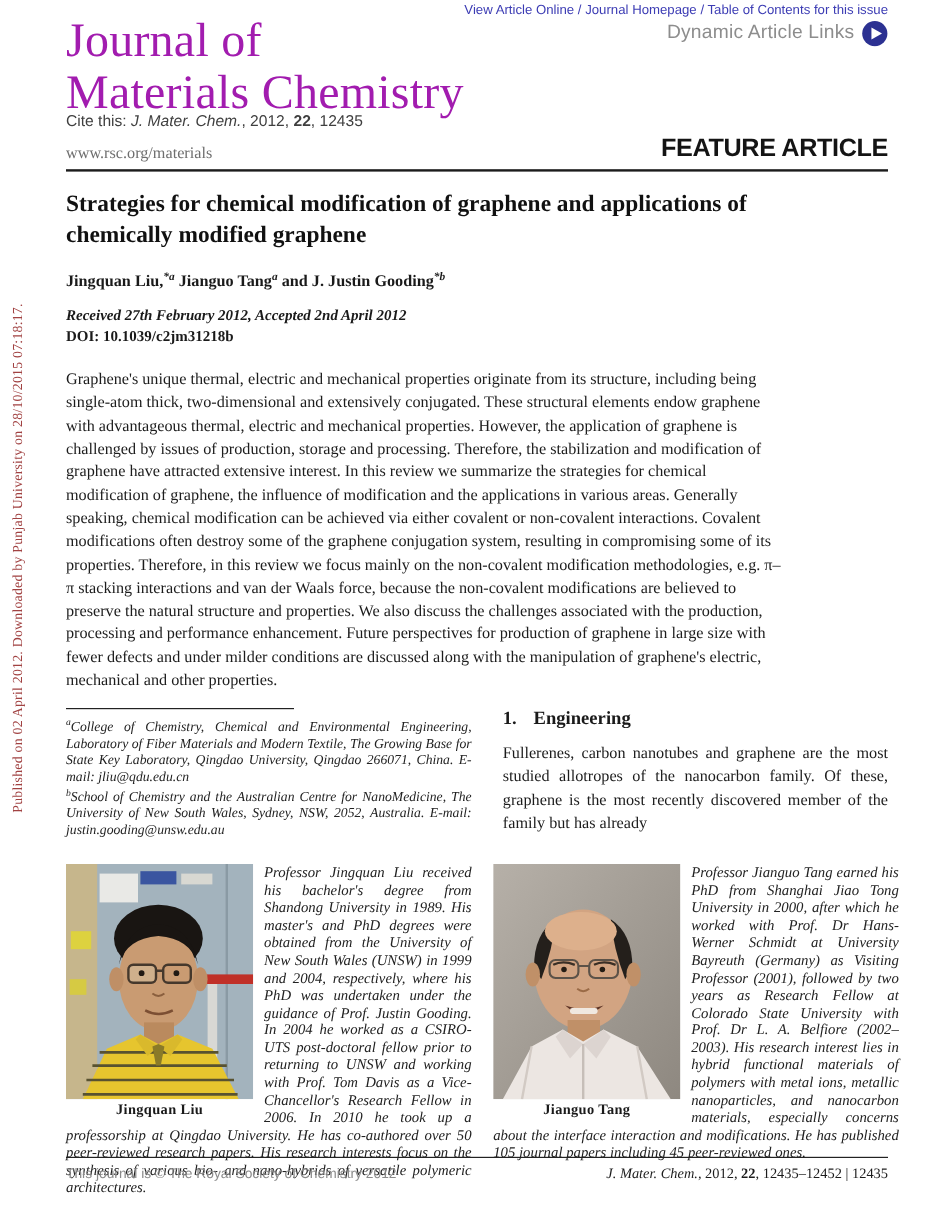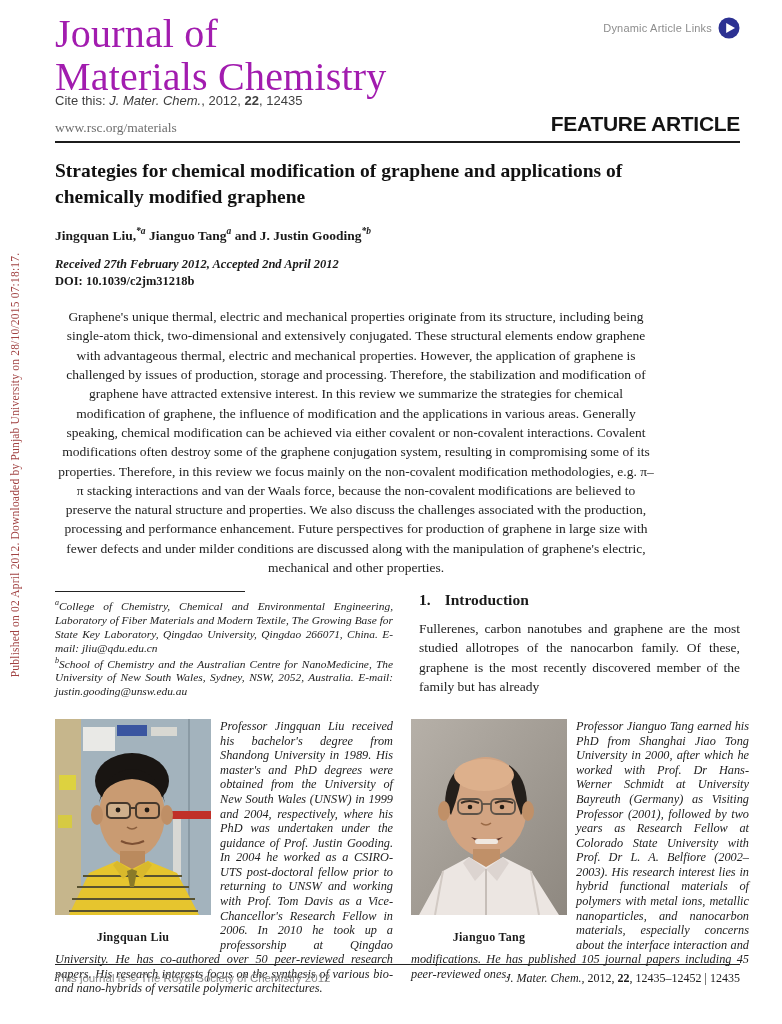--- a/index.html
+++ b/index.html
@@ -42,21 +42,21 @@
   .top-links {
     position: absolute; right: 0; top: 3px;
     font-family: "Liberation Sans", sans-serif;
     font-size: 11px; color: #3c3cb4;
   }
   .top-links .lnk { cursor: pointer; }
   .dynamic-row {
     position: absolute; right: 0; top: 17px;
     display: flex; align-items: center; gap: 6px;
     font-family: "Liberation Sans", sans-serif;
-    font-size: 11px; color: #8d8d8d; letter-spacing: 0.2px;
+    font-size: 16px; color: #8d8d8d; letter-spacing: 0.2px;
   }
   .cite-line {
     position: absolute; left: 0; bottom: 4px;
     font-family: "Liberation Sans", sans-serif;
     font-size: 13px; color: #3f3f3f;
   }
   .cite-line .it { font-style: italic; }
   .cite-line .bd { font-weight: bold; }
   
   .banner-row {
@@ -83,21 +83,20 @@
   .authors { margin-top: 15px; font-size: 13.5px; font-weight: bold; }
   .authors sup { font-size: 9.5px; font-style: italic; }
   .received { margin-top: 14px; font-size: 12.5px; font-weight: bold; font-style: italic; }
   .doi { margin-top: 2px; font-size: 12.5px; font-weight: bold; }
   
   .abstract {
     margin-top: 18px;
     width: 602px;
     font-size: 13.5px; line-height: 1.43;
     color: #1c1c1c;
-    text-align: center;
   }
   
   .cols { display: flex; gap: 26px; margin-top: 14px; }
   .col-l { flex: 0 0 338px; }
   .col-r { flex: 1; }
   .fn-rule { width: 190px; border-top: 1.2px solid #222; margin-bottom: 6px; }
   .footnote {
     font-size: 11.4px; font-style: italic; line-height: 1.22;
     text-align: justify; color: #222;
   }
@@ -108,21 +107,21 @@
     margin-top: 10px; font-size: 13.5px; line-height: 1.42;
     text-align: justify; color: #1c1c1c;
   }
   
   .bios { display: flex; gap: 18px; margin-top: 20px; }
   .bio { flex: 0 0 338px; }
   .bio-photo-wrap { float: left; width: 156px; margin-right: 9px; }
   .bio-photo { display: block; width: 156px; height: 196px; }
   .bio-caption {
     text-align: center; font-size: 12px; font-weight: bold;
-    margin-top: 15px; margin-bottom: 4px; letter-spacing: 0.3px;
+    margin-top: 1px; margin-bottom: 4px; letter-spacing: 0.3px;
   }
   .bio-text {
     font-size: 12.3px; font-style: italic; line-height: 1.185;
     text-align: justify; color: #222;
   }
   
   .footer {
     position: absolute; left: 55px; right: 42px; top: 964px;
     border-top: 1.2px solid #222;
     padding-top: 6px;
@@ -143,20 +142,23 @@
 
   <div class="stamp">Published on 02 April 2012. Downloaded by Punjab University on 28/10/2015 07:18:17.</div>
 
   <div class="content">
 
     <div class="header">
       <div class="journal-title">
         <div>Journal of</div>
         <div>Materials Chemistry</div>
       </div>
+      <div class="top-links">
+        <span class="lnk">View Article Online</span><span> / </span><span class="lnk">Journal Homepage</span><span> / </span><span class="lnk">Table of Contents for this issue</span>
+      </div>
       <div class="dynamic-row">
         <span>Dynamic Article Links</span>
         <svg width="22" height="22" viewBox="0 0 22 22">
           <circle cx="11" cy="11" r="10.5" fill="#2c3192"></circle>
           <polygon points="8.2,6 17,11 8.2,16" fill="#ffffff"></polygon>
         </svg>
       </div>
       <div class="cite-line">
         <span>Cite this: </span><span class="it">J. Mater. Chem.</span><span>, 2012, </span><span class="bd">22</span><span>, 12435</span>
       </div>
@@ -179,21 +181,21 @@
     <p class="abstract">Graphene's unique thermal, electric and mechanical properties originate from its structure, including being single-atom thick, two-dimensional and extensively conjugated. These structural elements endow graphene with advantageous thermal, electric and mechanical properties. However, the application of graphene is challenged by issues of production, storage and processing. Therefore, the stabilization and modification of graphene have attracted extensive interest. In this review we summarize the strategies for chemical modification of graphene, the influence of modification and the applications in various areas. Generally speaking, chemical modification can be achieved via either covalent or non-covalent interactions. Covalent modifications often destroy some of the graphene conjugation system, resulting in compromising some of its properties. Therefore, in this review we focus mainly on the non-covalent modification methodologies, e.g. π–π stacking interactions and van der Waals force, because the non-covalent modifications are believed to preserve the natural structure and properties. We also discuss the challenges associated with the production, processing and performance enhancement. Future perspectives for production of graphene in large size with fewer defects and under milder conditions are discussed along with the manipulation of graphene's electric, mechanical and other properties.</p>
 
     <div class="cols">
       <div class="col-l">
         <div class="fn-rule"></div>
         <p class="footnote"><sup>a</sup><span>College of Chemistry, Chemical and Environmental Engineering, Laboratory of Fiber Materials and Modern Textile, The Growing Base for State Key Laboratory, Qingdao University, Qingdao 266071, China. E-mail: jliu@qdu.edu.cn</span></p>
         <p class="footnote"><sup>b</sup><span>School of Chemistry and the Australian Centre for NanoMedicine, The University of New South Wales, Sydney, NSW, 2052, Australia. E-mail: justin.gooding@unsw.edu.au</span></p>
       </div>
       <div class="col-r">
         <div class="intro-head">
-          <span class="num">1.</span><span>Introduction</span>
+          <span class="num">1.</span><span>Engineering</span>
         </div>
         <p class="intro-par">Fullerenes, carbon nanotubes and graphene are the most studied allotropes of the nanocarbon family. Of these, graphene is the most recently discovered member of the family but has already</p>
       </div>
     </div>
 
     <div class="bios">
 
       <div class="bio">
         <div class="bio-photo-wrap">
           <svg class="bio-photo" viewBox="0 0 156 196">

